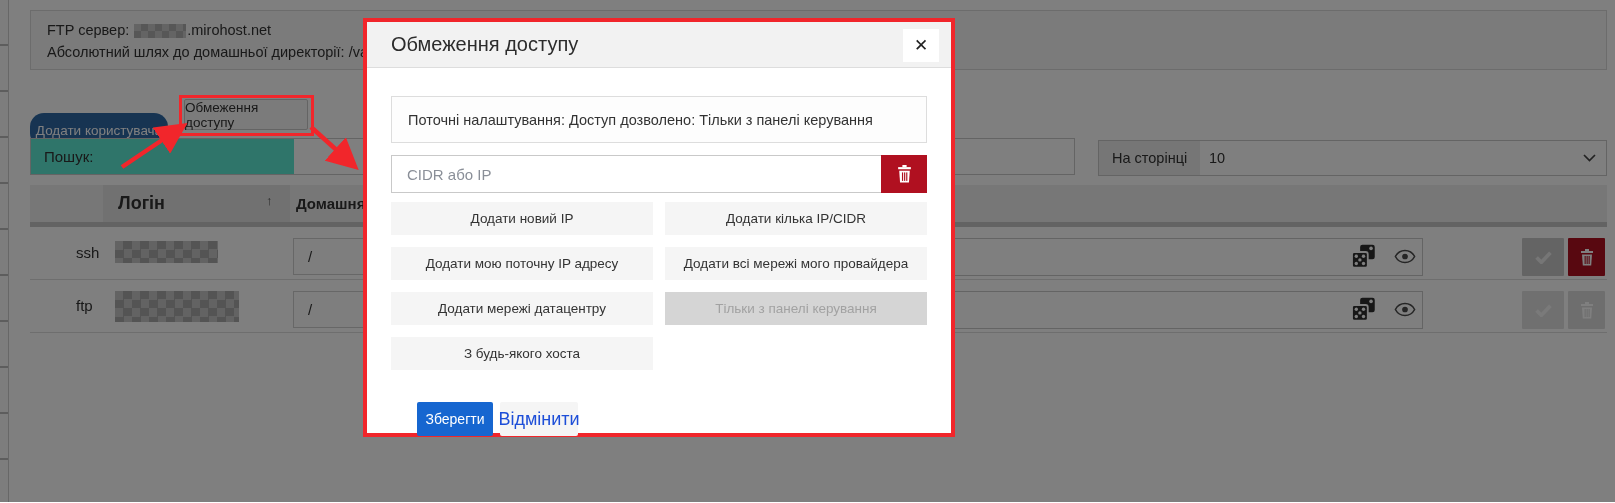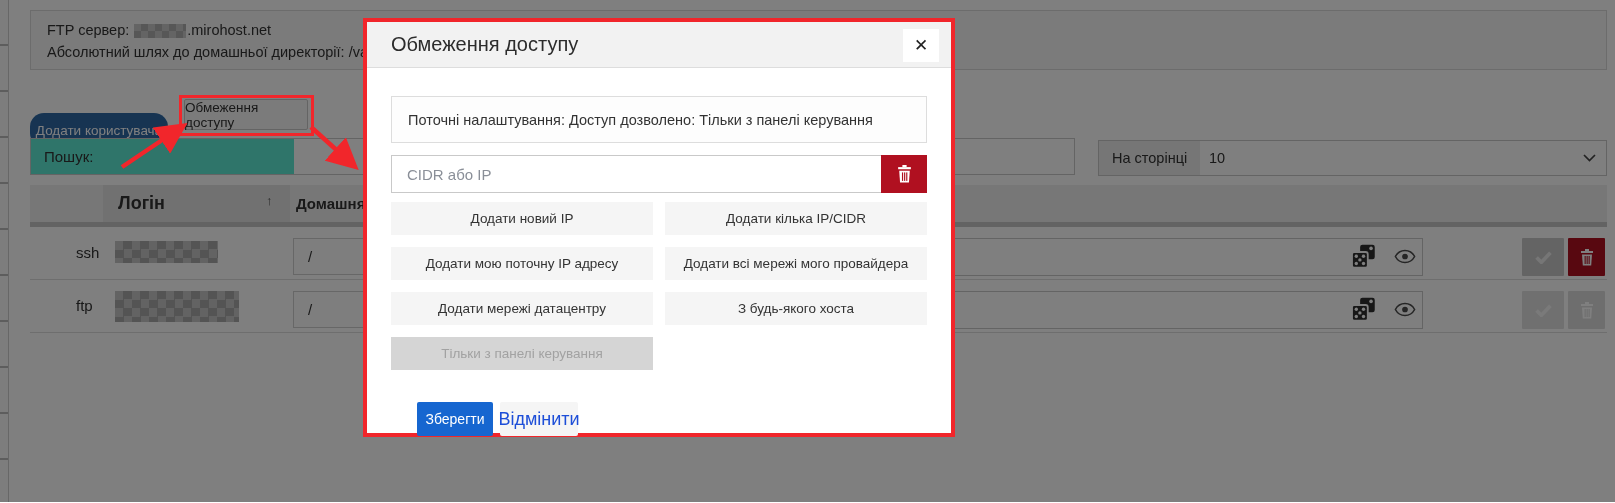--- a/index.html
+++ b/index.html
@@ -208,22 +208,22 @@
               <rect x="8.6" y="7" width="1.1" height="8" fill="#b01020"></rect>
           </svg>
         </div>
       </div>
       <div id="action-grid">
         <div class="grid-btn">Додати новий IP</div>
         <div class="grid-btn">Додати кілька IP/CIDR</div>
         <div class="grid-btn">Додати мою поточну IP адресу</div>
         <div class="grid-btn">Додати всі мережі мого провайдера</div>
         <div class="grid-btn">Додати мережі датацентру</div>
+        <div class="grid-btn disabled">Тільки з панелі керування</div>
         <div class="grid-btn">З будь-якого хоста</div>
-        <div class="grid-btn disabled">Тільки з панелі керування</div>
       </div>
       <div id="modal-footer">
         <div class="btn" id="save-btn">Зберегти</div>
         <div class="btn" id="cancel-btn">Відмінити</div>
       </div>
     </div>
   </div>
 
   <div class="abs" id="ann-box"></div>
   <svg class="abs" id="ann-arrows" width="1615" height="503" viewBox="0 0 1615 503">

